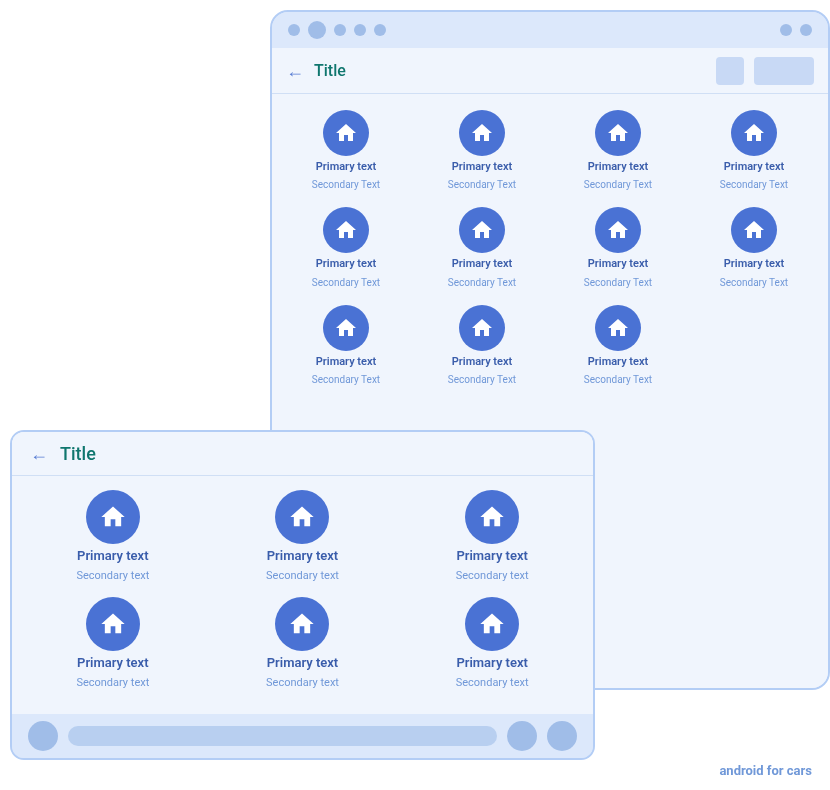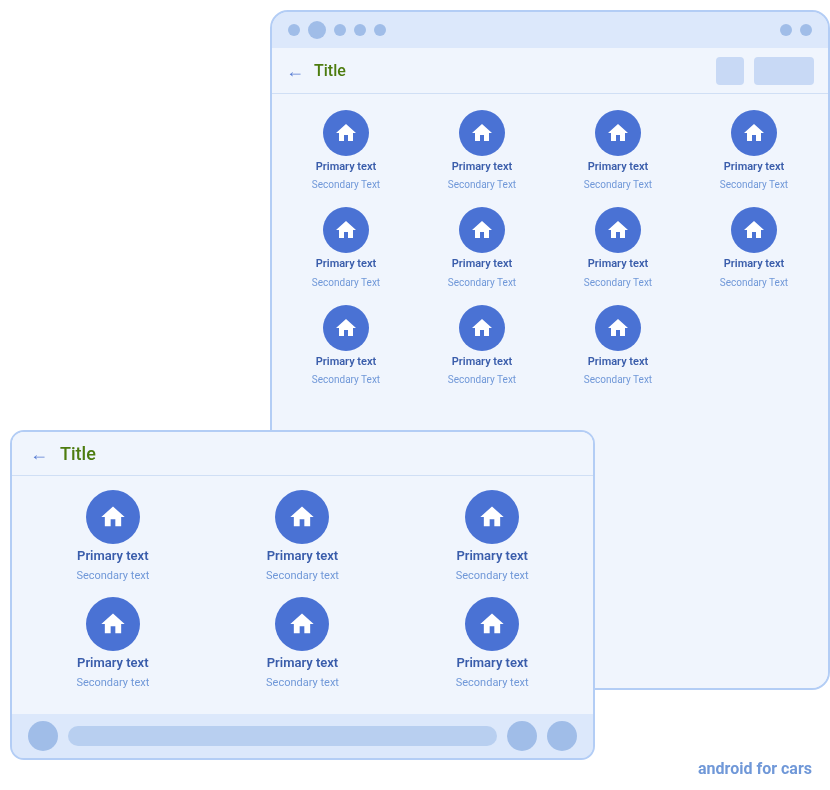--- a/index.html
+++ b/index.html
@@ -71,21 +71,21 @@
       flex-shrink: 0;
     }
 
     .back-arrow {
       color: #5b7fd4;
       font-size: 18px;
       cursor: pointer;
     }
 
     .toolbar-title {
-      color: #4d7c0f;
+      color: #0f766e;
       font-size: 16px;
       font-weight: 500;
     }
 
     .toolbar-spacer { flex: 1; }
 
     .toolbar-icon-btn {
       width: 28px;
       height: 28px;
       border-radius: 4px;
@@ -238,21 +238,21 @@
 
     .tablet-grid-area .grid-secondary {
       font-size: 11px;
     }
 
     
     .android-label {
       position: absolute;
       bottom: 12px;
       right: 18px;
-      font-size: 16px;
+      font-size: 13px;
       color: #7098d8;
       font-style: italic;
     }
 
     .android-label span {
       font-weight: 700;
       font-style: normal;
     }
   </style>
 </head>

